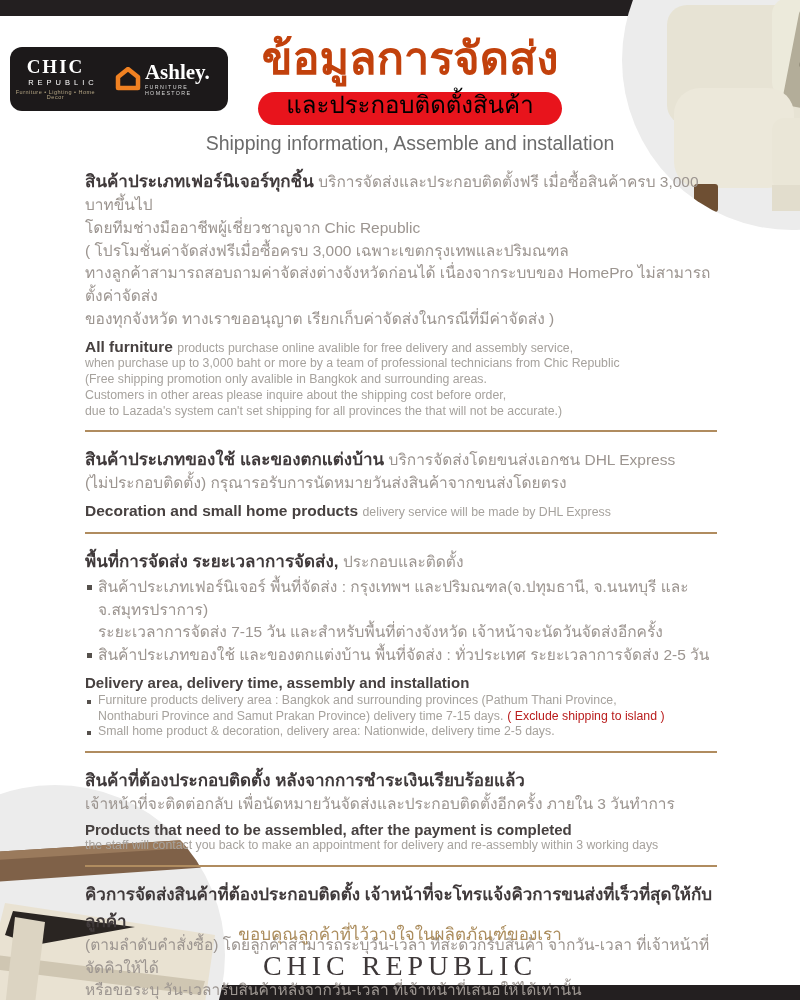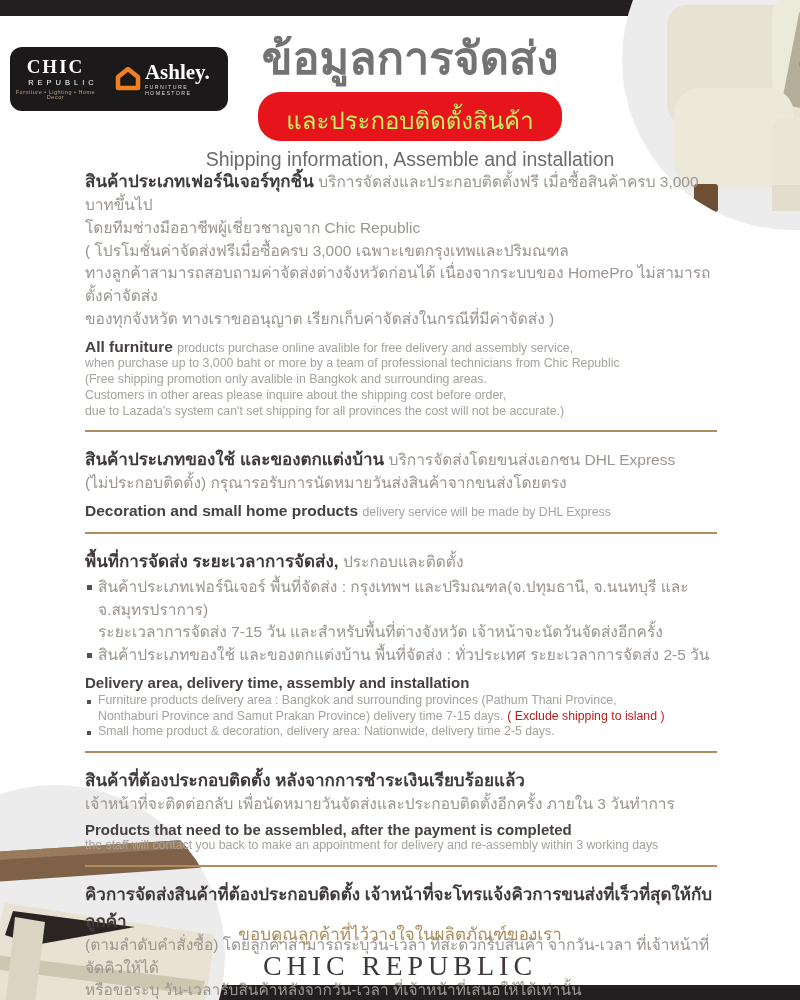--- a/index.html
+++ b/index.html
@@ -30,24 +30,24 @@
   .chic-sub  { font-size:7.5px; letter-spacing:4px; margin-top:3px;padding-left:15px; }
   .chic-tag  { font-size:5.5px; letter-spacing:.5px; margin-top:3px; color:#b5a684; }
   .ashley-logo { display:flex; align-items:center; gap:4px; color:#ffffff; }
   .ashley-house { display:flex; }
   .ashley-text { line-height:1; }
   .ashley-name { font-family:"Liberation Serif",serif; font-weight:bold; font-size:21px; }
   .ashley-sub  { font-size:5.3px; letter-spacing:1.4px; margin-top:2px; color:#d9d9d9; }
 
   
   .header { position:absolute; left:195px; top:32px; width:430px; text-align:center; z-index:3; }
-  .title  { margin:0; font-size:45px; font-weight:bold; color:#737373; line-height:1.2; letter-spacing:0; }
+  .title  { margin:0; font-size:45px; font-weight:bold; color:#c2410c; line-height:1.2; letter-spacing:0; }
   .badge  {
-    display:inline-block; margin-top:6px; padding:16px 28px 7px;
-    background:#e8141c; color:#bef264; font-size:24px; border-radius:22px; line-height:1.1;
+    display:inline-block; margin-top:6px; padding:0 28px 7px;
+    background:#e8141c; color:#000000; font-size:24px; border-radius:22px; line-height:1.1;
   }
   .subtitle { margin-top:7px; font-size:19.5px; color:#6b6b6b; }
 
   
   .content { position:absolute; left:85px; top:167px; width:632px; z-index:3; }
   p { margin:0; }
   .line { display:block; }
   .th-bold { font-size:17px; font-weight:bold; color:#403a3b; }
   .th-reg  { font-size:15.5px; font-weight:normal; color:#9c9590; line-height:1.47; }
   .th-block .th-reg { display:block; }
@@ -132,21 +132,21 @@
         <p class="th-reg">โดยทีมช่างมืออาชีพผู้เชี่ยวชาญจาก Chic Republic</p>
         <p class="th-reg">( โปรโมชั่นค่าจัดส่งฟรีเมื่อซื้อครบ 3,000 เฉพาะเขตกรุงเทพและปริมณฑล</p>
         <p class="th-reg">ทางลูกค้าสามารถสอบถามค่าจัดส่งต่างจังหวัดก่อนได้ เนื่องจากระบบของ HomePro ไม่สามารถตั้งค่าจัดส่ง</p>
         <p class="th-reg">ของทุกจังหวัด ทางเราขออนุญาต เรียกเก็บค่าจัดส่งในกรณีที่มีค่าจัดส่ง )</p>
       </div>
       <div class="en-block">
         <p><span class="en-bold">All furniture</span> <span class="en-reg">products purchase online avalible for free delivery and assembly service,</span></p>
         <p class="en-reg">when purchase up to 3,000 baht or more by a team of professional technicians from Chic Republic</p>
         <p class="en-reg">(Free shipping promotion only avalible in Bangkok and surrounding areas.</p>
         <p class="en-reg">Customers in other areas please inquire about the shipping cost before order,</p>
-        <p class="en-reg">due to Lazada's system can't set shipping for all provinces the cost will not be accurate.)</p>
+        <p class="en-reg">due to Lazada's system can't set shipping for all provinces the that will not be accurate.)</p>
       </div>
     </section>
 
     <hr class="sep">
 
     <section class="sec">
       <div class="th-block">
         <p><span class="th-bold">สินค้าประเภทของใช้ และของตกแต่งบ้าน</span> <span class="th-reg" style="display:inline">บริการจัดส่งโดยขนส่งเอกชน DHL Express</span></p>
         <p class="th-reg">(ไม่ประกอบติดตั้ง) กรุณารอรับการนัดหมายวันส่งสินค้าจากขนส่งโดยตรง</p>
       </div>

